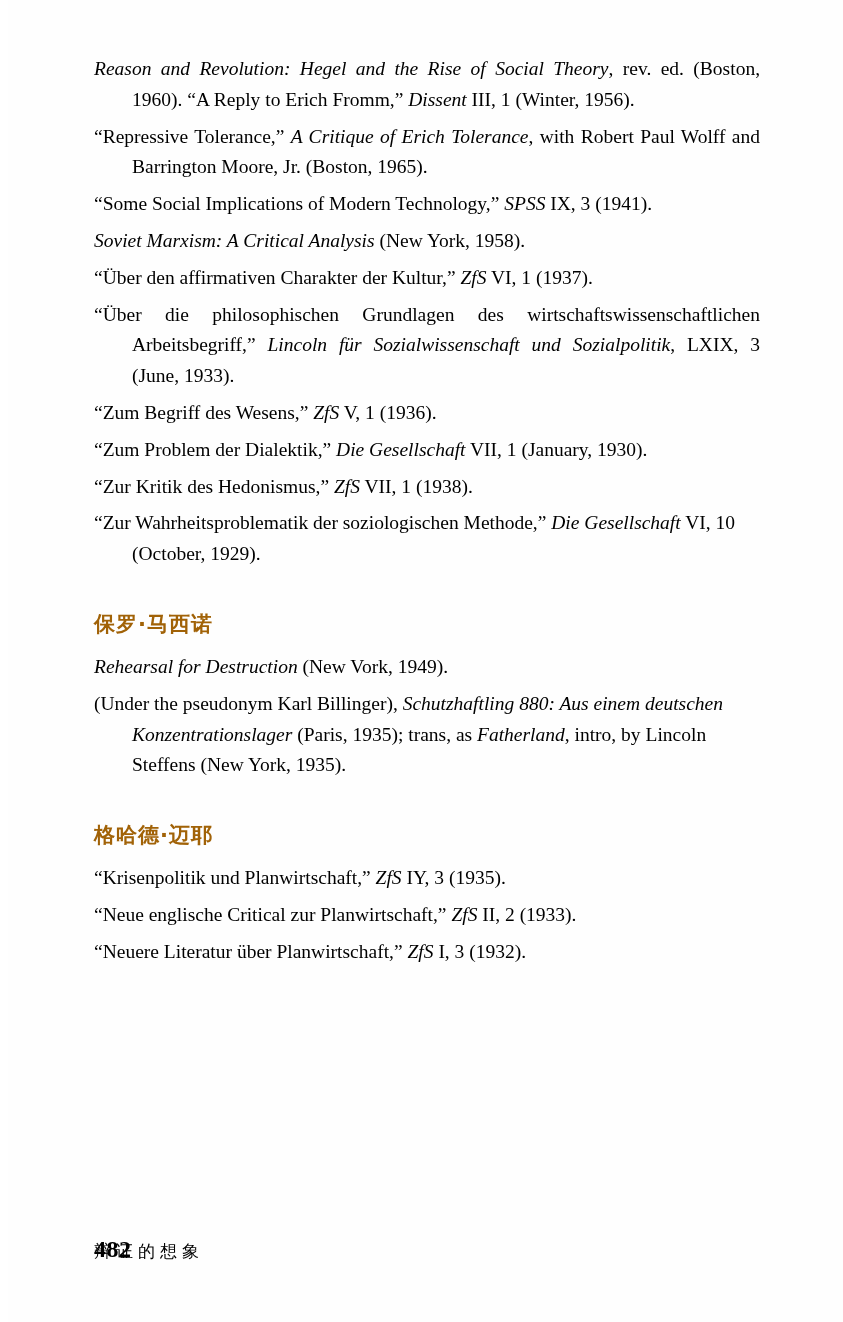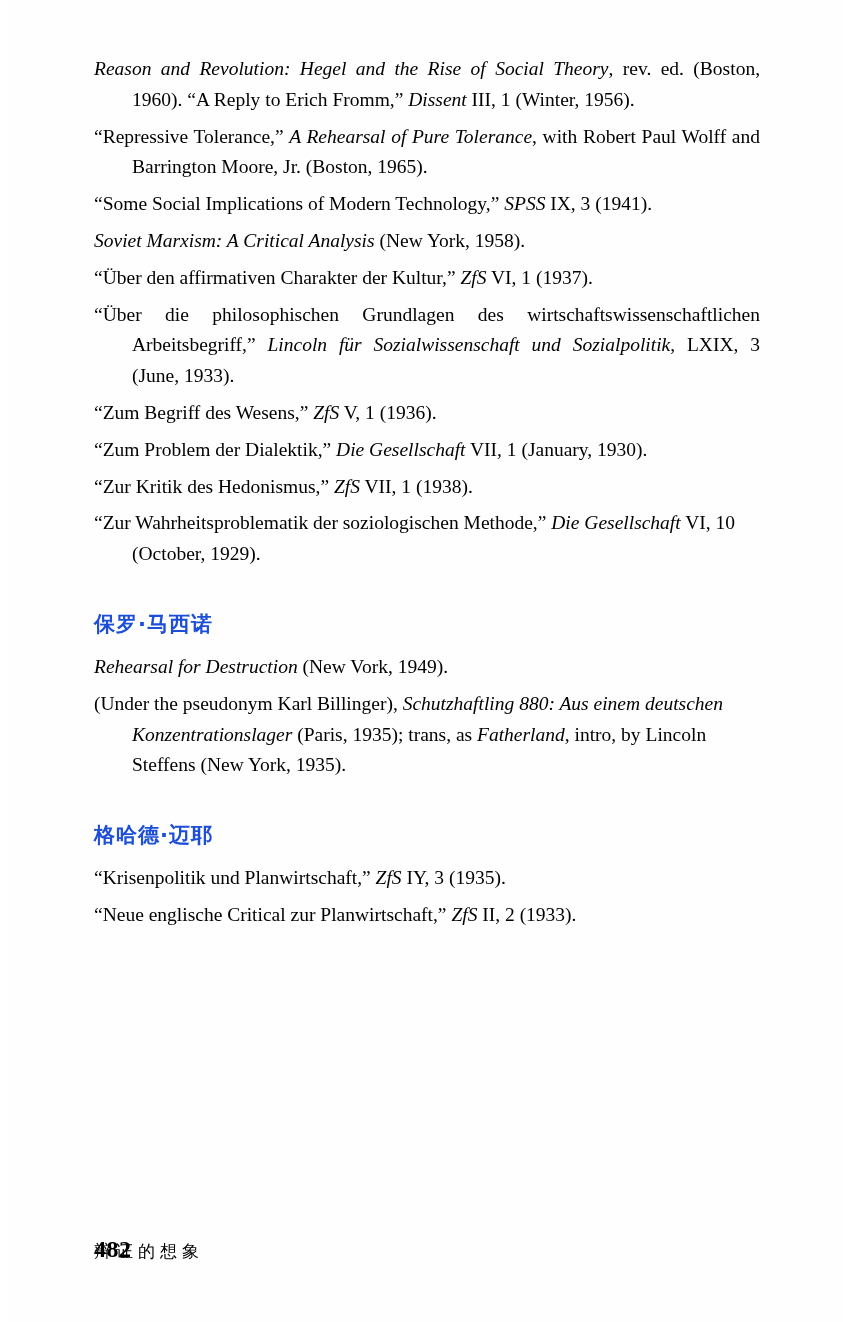--- a/index.html
+++ b/index.html
@@ -43,21 +43,21 @@
   .entry i, .it {
     font-style: italic;
   }
   .section-head {
     font-family: "DejaVu Sans", sans-serif;
     font-size: 21px;
     font-weight: 600;
     letter-spacing: 1px;
     margin-top: 40px;
     margin-bottom: 14px;
-    color: #1d4ed8;
+    color: #a16207;
   }
   .footer {
     position: absolute;
     left: 86px;
     top: 1236px;
     width: 666px;
     height: 30px;
   }
   .folio {
     position: absolute;
@@ -81,38 +81,39 @@
 </style>
 </head>
 <body>
 
 <div class="page">
 
   <div class="content">
 
     <div id="top-entries">
         <div class="entry"><i>Reason and Revolution: Hegel and the Rise of Social Theory</i><span>, rev. ed. (Boston, 1960). “A Reply to Erich Fromm,” </span><i>Dissent</i><span> III, 1 (Winter, 1956).</span></div>
-        <div class="entry"><span>“Repressive Tolerance,” </span><i>A Rehearsal of Pure Tolerance</i><span>, with Robert Paul Wolff and Barrington Moore, Jr. (Boston, 1965).</span></div>
+        <div class="entry"><span>“Repressive Tolerance,” </span><i>A Critique of Erich Tolerance</i><span>, with Robert Paul Wolff and Barrington Moore, Jr. (Boston, 1965).</span></div>
         <div class="entry"><span>“Some Social Implications of Modern Technology,” </span><i>SPSS</i><span> IX, 3 (1941).</span></div>
         <div class="entry"><i>Soviet Marxism: A Critical Analysis</i><span> (New York, 1958).</span></div>
         <div class="entry"><span>“Über den affirmativen Charakter der Kultur,” </span><i>ZfS</i><span> VI, 1 (1937).</span></div>
         <div class="entry"><span>“Über die philosophischen Grundlagen des wirtschaftswissenschaftlichen Arbeitsbegriff,” </span><i>Lincoln für Sozialwissenschaft und Sozialpolitik</i><span>, LXIX, 3 (June, 1933).</span></div>
         <div class="entry"><span>“Zum Begriff des Wesens,” </span><i>ZfS</i><span> V, 1 (1936).</span></div>
         <div class="entry"><span>“Zum Problem der Dialektik,” </span><i>Die Gesellschaft</i><span> VII, 1 (January, 1930).</span></div>
         <div class="entry"><span>“Zur Kritik des Hedonismus,” </span><i>ZfS</i><span> VII, 1 (1938).</span></div>
         <div class="entry last-flush"><span>“Zur Wahrheitsproblematik der soziologischen Methode,” </span><i>Die Gesellschaft</i><span> VI, 10 (October, 1929).</span></div>
       </div>
 
     <div id="sections">
         <div class="section-head">保罗·马西诺</div>
         <div class="entry"><i>Rehearsal for Destruction</i><span> (New Vork, 1949).</span></div>
         <div class="entry last-flush"><span>(Under the pseudonym Karl Billinger), </span><i>Schutzhaftling 880: Aus einem deutschen Konzentrationslager</i><span> (Paris, 1935); trans, as </span><i>Fatherland</i><span>, intro, by Lincoln Steffens (New York, 1935).</span></div>
         <div class="section-head">格哈德·迈耶</div>
         <div class="entry"><span>“Krisenpolitik und Planwirtschaft,” </span><i>ZfS</i><span> IY, 3 (1935).</span></div>
         <div class="entry"><span>“Neue englische Critical zur Planwirtschaft,” </span><i>ZfS</i><span> II, 2 (1933).</span></div>
+        <div class="entry last-flush"><span>“Neuere Literatur über Planwirtschaft,” </span><i>ZfS</i><span> I, 3 (1932).</span></div>
       </div>
 
   </div>
 
   <div class="footer">
     <div class="folio">482</div>
     <div class="running-title">辩证的想象</div>
   </div>
 
 </div>

